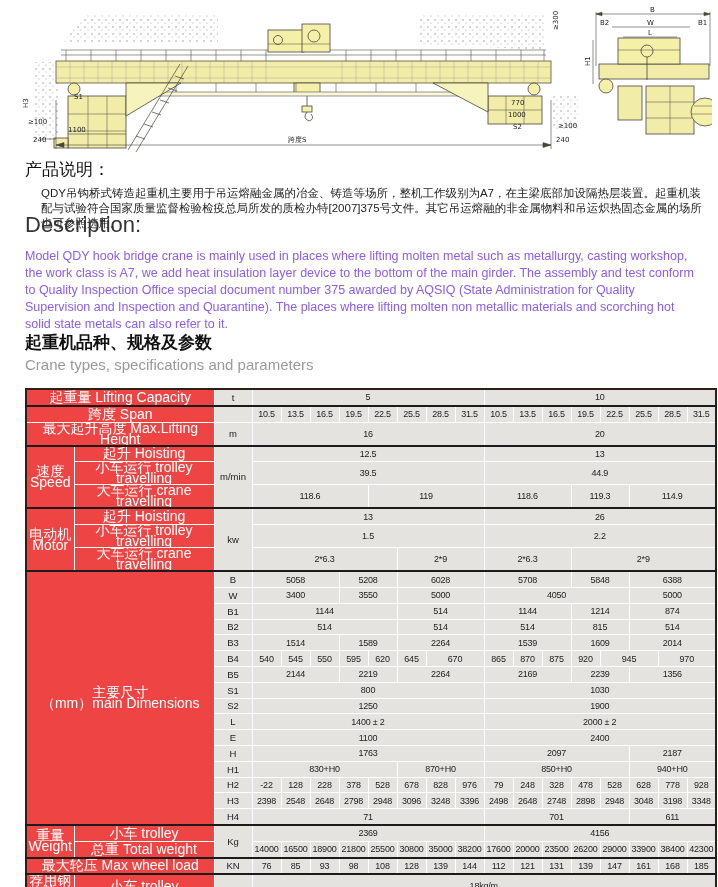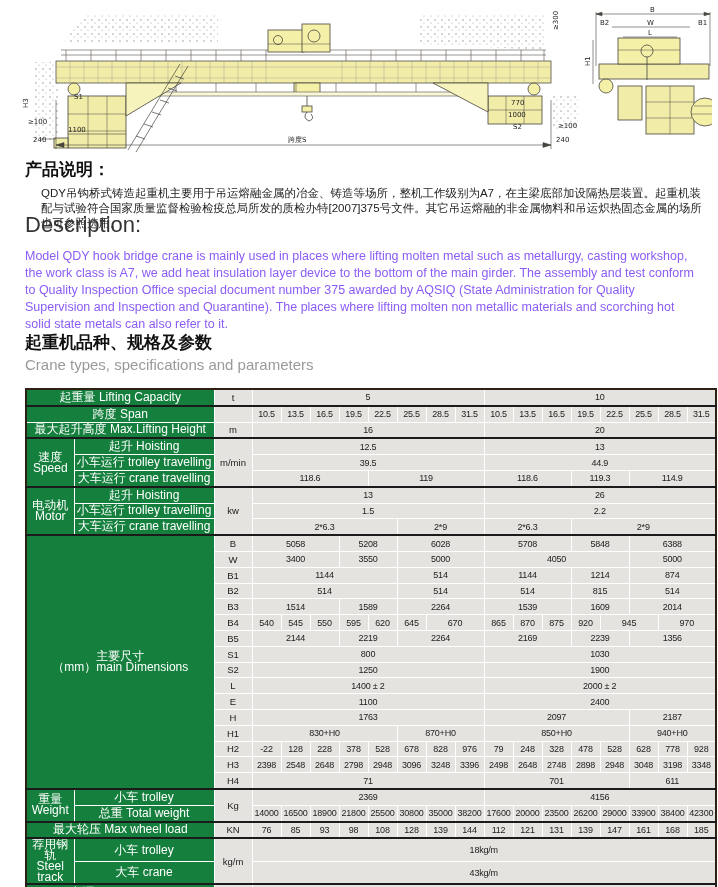--- a/index.html
+++ b/index.html
@@ -3,32 +3,32 @@
 <meta charset="utf-8">
 <style>
   html,body{margin:0;padding:0;background:#fff;}
   #page{position:relative;width:718px;height:887px;background:#fff;overflow:hidden;
         font-family:"Liberation Sans","DejaVu Sans",sans-serif;color:#1c1c1c;}
   
   #drawing{position:absolute;top:4px;left:6px;width:706px;height:150px;}
   #drawing svg{display:block;}
   .dim-label{font-size:7px;fill:#222;font-family:"DejaVu Sans",sans-serif;}
   
-  .cn-title{position:absolute;left:25px;top:158px;font-size:17px;font-weight:bold;color:#111;}
+  .cn-title{position:absolute;left:25px;top:158px;font-size:17px;font-weight:normal;color:#111;}
   .cn-body{position:absolute;left:25px;top:186px;width:670px;font-size:11.5px;line-height:15px;color:#222;margin-left:16px;}
   .en-title{position:absolute;left:25px;top:212px;font-size:22px;font-weight:normal;color:#333;}
   .en-body{position:absolute;left:25px;top:248px;width:672px;font-size:12.5px;line-height:17px;color:#8b5cf6;}
   .sec-title{position:absolute;left:25px;top:331px;font-size:17px;font-weight:bold;color:#111;text-align:right;}
   .sec-sub{position:absolute;left:25px;top:356px;font-size:15px;color:#9a9a9a;}
   
   #spec-table{position:absolute;left:25px;top:388px;border-collapse:collapse;table-layout:fixed;
               border:2px solid #2e2013;background:#fff;}
   #spec-table td{height:14.8px;padding:0;text-align:center;vertical-align:middle;
                  border:1px solid #fff;overflow:hidden;white-space:pre-line;}
-  #spec-table td.hdr{background:#15803d;color:#fff;font-size:12px;line-height:11px;}
+  #spec-table td.hdr{background:#ef4444;color:#fff;font-size:14px;line-height:11px;}
   #spec-table td.unit{background:#e5e3e0;font-size:9.5px;color:#1c1c1c;}
   #spec-table td.data{background:#e5e3e0;font-size:9px;letter-spacing:-0.2px;color:#1c1c1c;}
   #spec-table tr.sep td{border-top:2px solid #1b1b1b;}
 </style>
 </head>
 <body>
 
 <div id="page">
 
   <div id="drawing">

